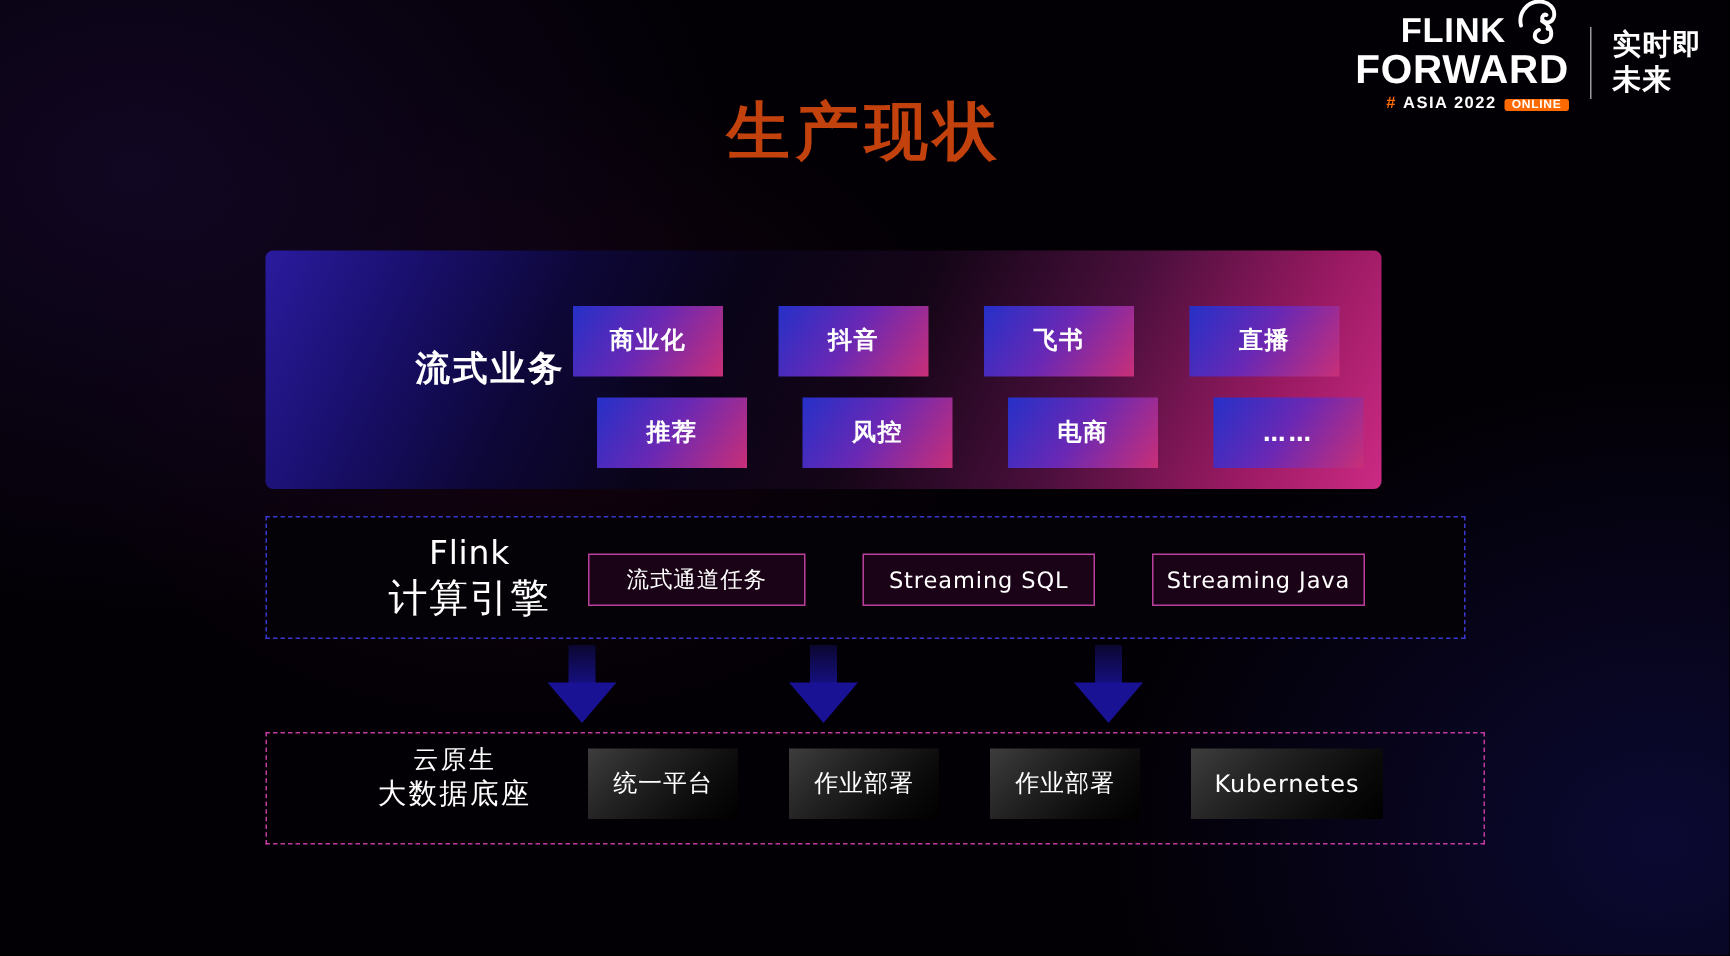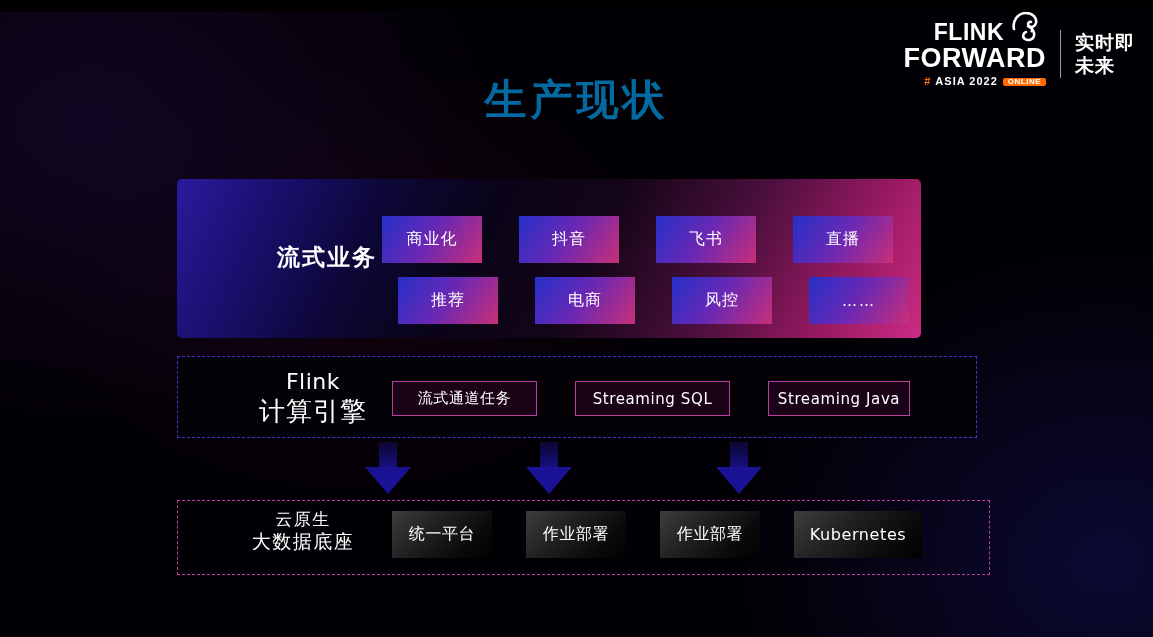--- a/index.html
+++ b/index.html
@@ -1,21 +1,21 @@
 <!DOCTYPE html>
 <html><head>
 <meta charset="utf-8">
 <style>
   html,body{margin:0;padding:0;background:#000;}
   body{
     width:1153px;height:637px;overflow:hidden;position:relative;
     font-family:"Liberation Sans","DejaVu Sans",sans-serif;
     background:#020003;
   }
-  #slide{position:absolute;inset:0;overflow:hidden;margin-top:12px;}
+  #slide{position:absolute;inset:0;overflow:hidden;}
 
   
   .bg-layer{position:absolute;inset:0;pointer-events:none;}
   .glow-base{
     position:absolute;inset:0;
     background:
       radial-gradient(ellipse 560px 420px at 8% 18%, rgba(20,8,40,.85) 0%, rgba(0,0,0,0) 70%),
       radial-gradient(ellipse 520px 440px at 96% 88%, rgba(12,10,55,.9) 0%, rgba(0,0,0,0) 70%),
       radial-gradient(ellipse 420px 300px at 30% 42%, rgba(40,6,30,.45) 0%, rgba(0,0,0,0) 72%),
       #030005;
@@ -64,21 +64,21 @@
   }
   .logo-div{width:1px;height:48px;background:#9a9aa2;}
   .logo-cn{
     color:#fff;font-size:19px;line-height:1.18;font-weight:bold;
     font-family:"DejaVu Sans","Liberation Sans",sans-serif;letter-spacing:1px;
   }
 
   
   .title{
     position:absolute;left:0;right:0;top:60px;text-align:center;
-    color:#0369a1;font-size:42px;font-weight:bold;letter-spacing:4px;
+    color:#c2410c;font-size:42px;font-weight:bold;letter-spacing:4px;
     font-family:"DejaVu Sans","Liberation Sans",sans-serif;
   }
 
   
   .panel1{
     position:absolute;left:177px;top:167px;width:744px;height:159px;
     border-radius:5px;
     background:
       linear-gradient(116deg,
         #2a1b9e 0%, #1a1070 12%, #0d0738 26%,
@@ -88,21 +88,21 @@
   .p1-label{
     position:absolute;left:50px;top:63px;width:200px;text-align:center;
     color:#fff;font-size:23px;font-weight:bold;letter-spacing:2px;
     font-family:"DejaVu Sans","Liberation Sans",sans-serif;
   }
   .p1-grid{position:absolute;left:205px;top:37px;width:530px;}
   .p1-row{display:flex;gap:37px;margin-bottom:14px;}
   .p1-row:last-child{margin-bottom:0;padding-left:16px;}
   .tile{
     width:100px;height:47px;display:flex;align-items:center;justify-content:center;
-    color:#fff;font-size:16px;font-weight:400;letter-spacing:1px;
+    color:#fff;font-size:16px;font-weight:700;letter-spacing:1px;
     font-family:"DejaVu Sans","Liberation Sans",sans-serif;
     background:linear-gradient(125deg,#2530c8 0%,#6a28b4 48%,#c92f77 100%);
   }
   .tile.dots{letter-spacing:2px;font-size:15px;}
 
   
   .panel2{
     position:absolute;left:177px;top:344px;width:798px;height:80px;
     border:1.5px dashed #3a37cf;background:#040107;
   }
@@ -222,22 +222,22 @@
     <div class="p1-label">流式业务</div>
     <div class="p1-grid">
       <div class="p1-row">
         <div class="tile">商业化</div>
         <div class="tile">抖音</div>
         <div class="tile">飞书</div>
         <div class="tile">直播</div>
       </div>
       <div class="p1-row">
         <div class="tile">推荐</div>
+        <div class="tile">风控</div>
         <div class="tile">电商</div>
-        <div class="tile">风控</div>
         <div class="tile dots">……</div>
       </div>
     </div>
   </div>
 
   <div class="panel2">
     <div class="p2-label">
       <span class="en">Flink</span>
       <span class="cn">计算引擎</span>
     </div>

